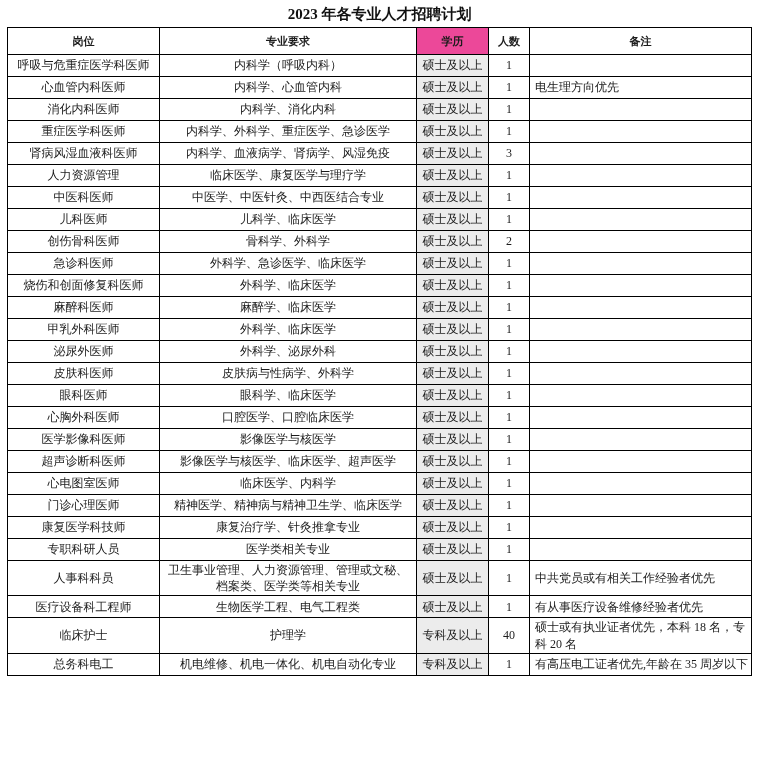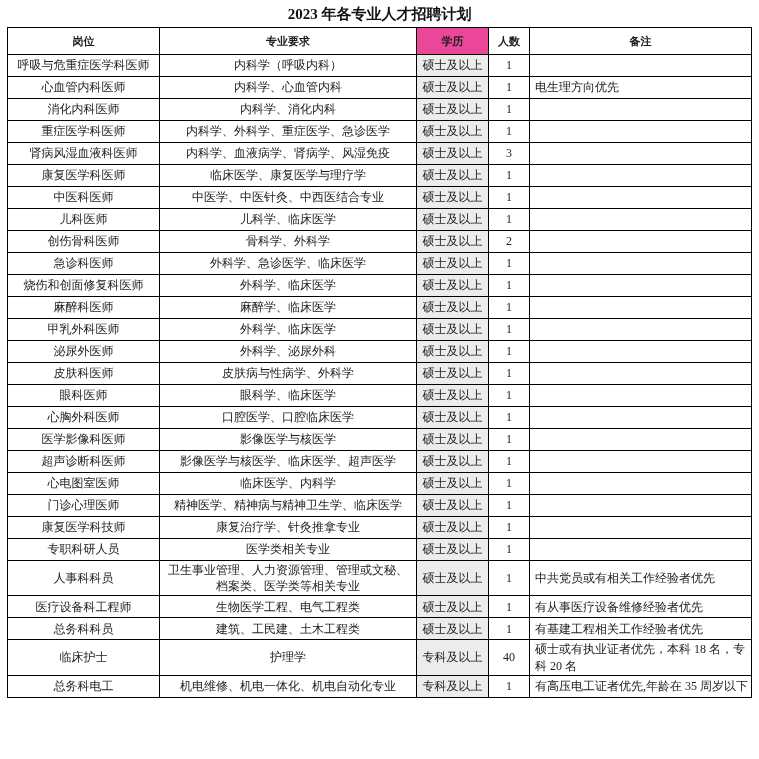--- a/index.html
+++ b/index.html
@@ -118,21 +118,21 @@
           <td class="remarks-cell"></td>
         </tr>
         <tr>
           <td>肾病风湿血液科医师</td>
           <td>内科学、血液病学、肾病学、风湿免疫</td>
           <td class="edu-cell">硕士及以上</td>
           <td>3</td>
           <td class="remarks-cell"></td>
         </tr>
         <tr>
-          <td>康复医学科医师</td>
+          <td>人力资源管理</td>
           <td>临床医学、康复医学与理疗学</td>
           <td class="edu-cell">硕士及以上</td>
           <td>1</td>
           <td class="remarks-cell"></td>
         </tr>
         <tr>
           <td>中医科医师</td>
           <td>中医学、中医针灸、中西医结合专业</td>
           <td class="edu-cell">硕士及以上</td>
           <td>1</td>
@@ -256,27 +256,20 @@
           <td class="edu-cell">硕士及以上</td>
           <td>1</td>
           <td class="remarks-cell">中共党员或有相关工作经验者优先</td>
         </tr>
         <tr>
           <td>医疗设备科工程师</td>
           <td>生物医学工程、电气工程类</td>
           <td class="edu-cell">硕士及以上</td>
           <td>1</td>
           <td class="remarks-cell">有从事医疗设备维修经验者优先</td>
-        </tr>
-        <tr>
-          <td>总务科科员</td>
-          <td>建筑、工民建、土木工程类</td>
-          <td class="edu-cell">硕士及以上</td>
-          <td>1</td>
-          <td class="remarks-cell">有基建工程相关工作经验者优先</td>
         </tr>
         <tr>
           <td>临床护士</td>
           <td>护理学</td>
           <td class="edu-cell">专科及以上</td>
           <td>40</td>
           <td class="remarks-cell">硕士或有执业证者优先，本科 18 名，专科 20 名</td>
         </tr>
         <tr>
           <td>总务科电工</td>

